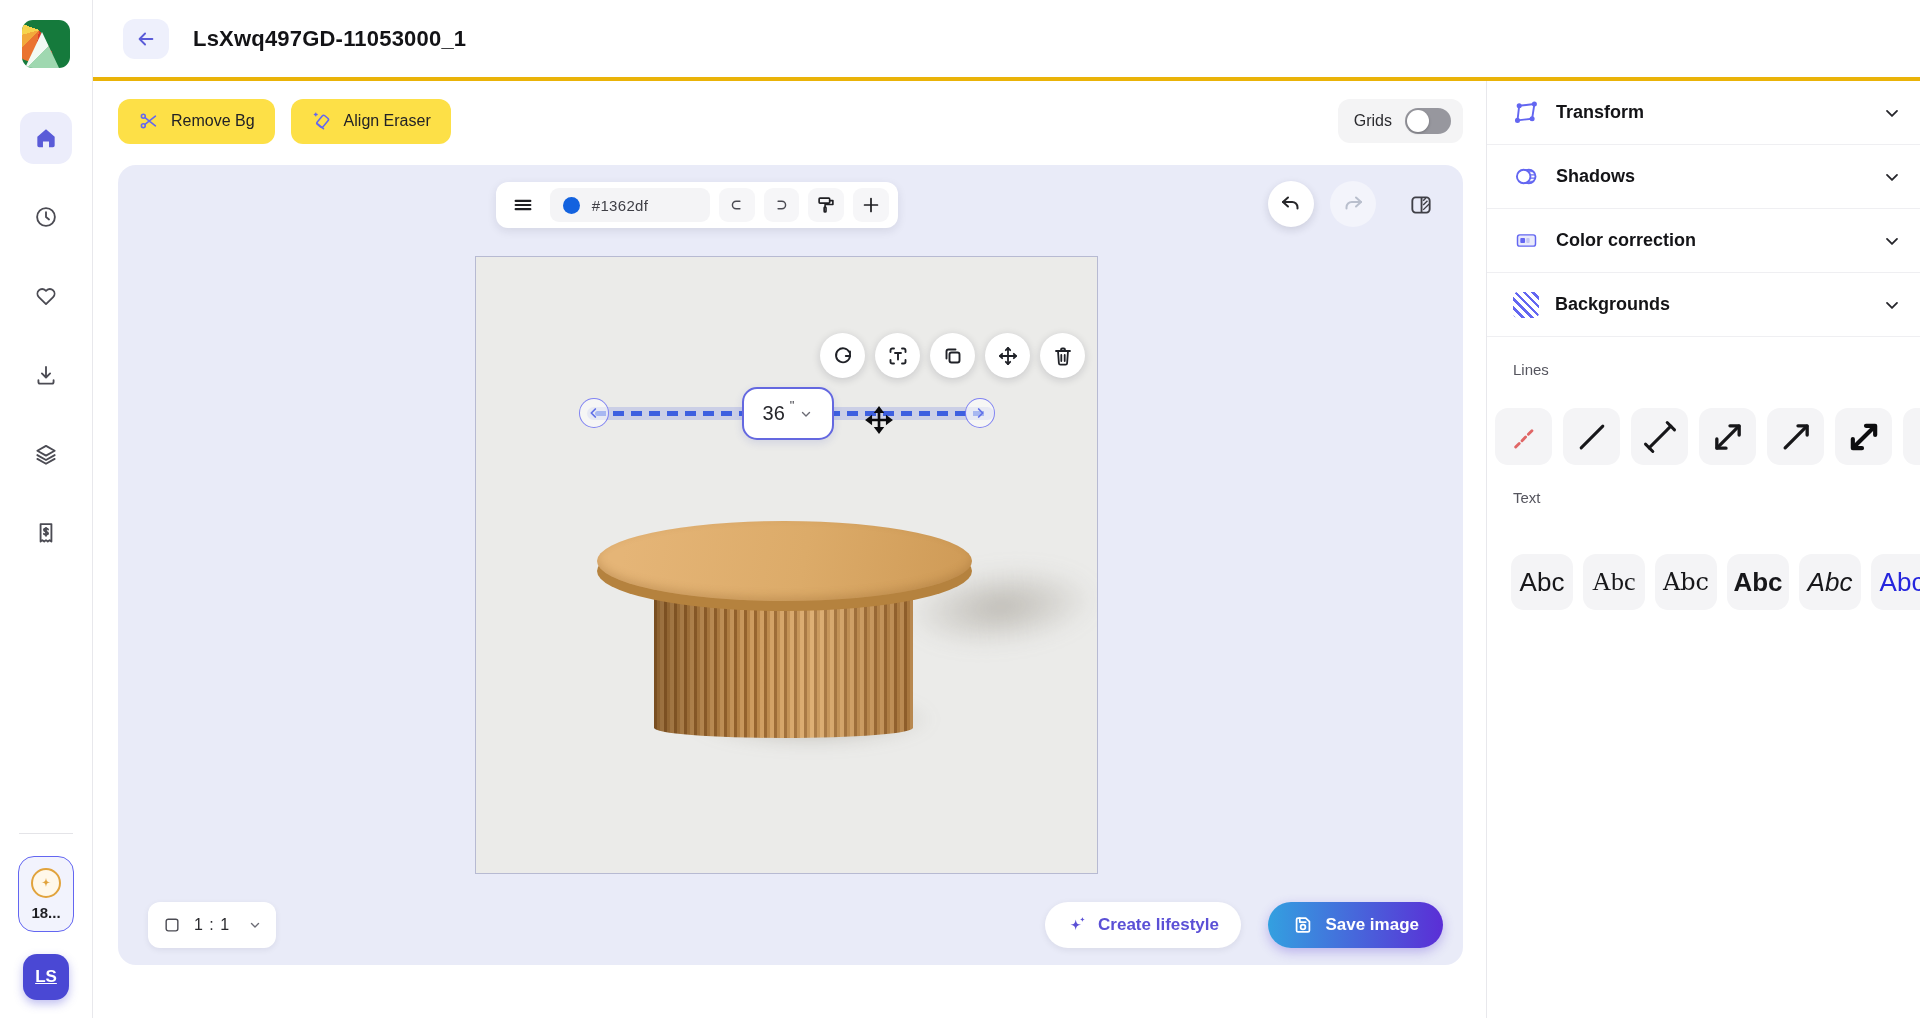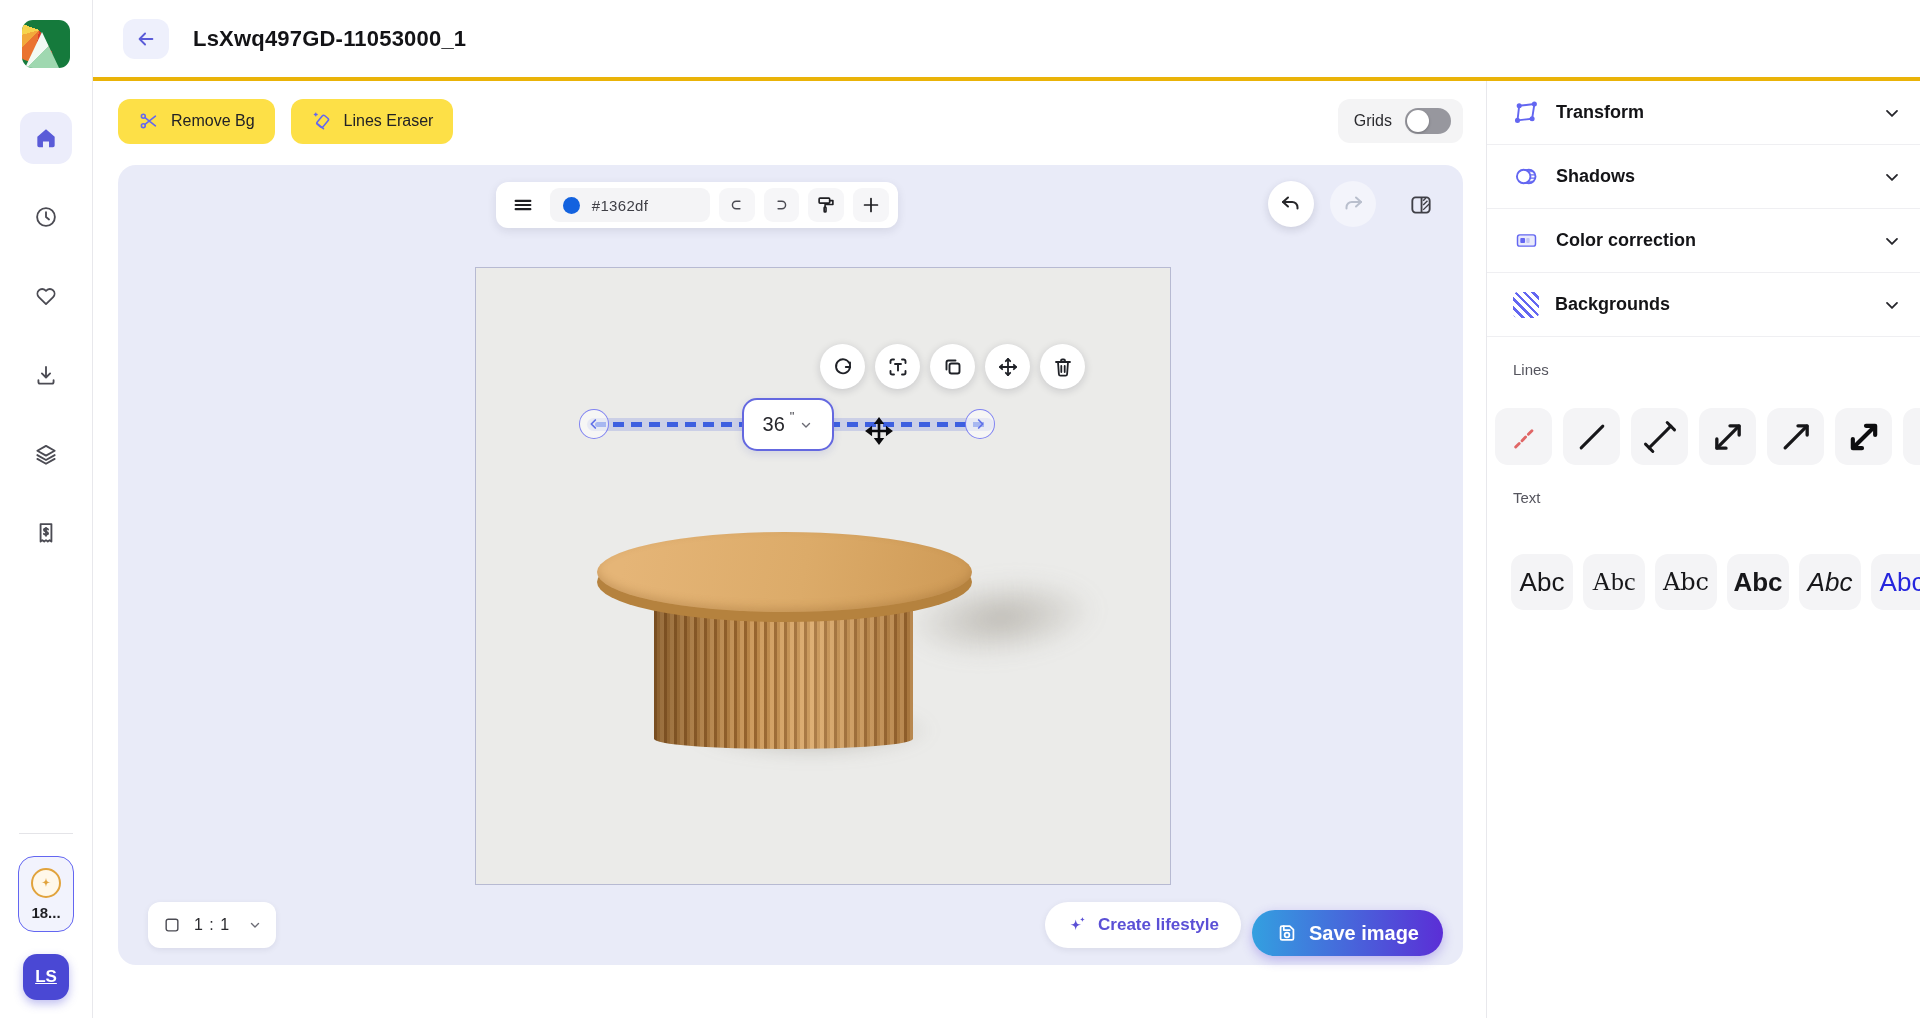--- a/index.html
+++ b/index.html
@@ -70,21 +70,21 @@
   .swatch-dot { width:17px; height:17px; border-radius:50%; background:#1362df; flex-shrink:0; }
   .hex-text { font-size:15px; color:#3f3f46; letter-spacing:.3px; }
 
   .hist-btn { position:absolute; top:16px; width:46px; height:46px; border-radius:50%; border:none; display:flex;
     align-items:center; justify-content:center; cursor:pointer; }
   .undo { left:1150px; background:#fff; box-shadow:0 3px 9px rgba(30,30,60,.14); }
   .redo { left:1212px; background:rgba(255,255,255,.45); }
   .panel-toggle { position:absolute; left:1284px; top:21px; width:38px; height:38px; border:none; background:transparent;
     display:flex; align-items:center; justify-content:center; cursor:pointer; }
 
-  .canvas { position:absolute; left:357px; top:102px; width:696px; height:618px; background:#ebebe9;
+  .canvas { position:absolute; left:357px; top:91px; width:623px; height:618px; background:#ebebe9;
     border:1px solid #b7bad2; overflow:hidden; }
 
   
   .t-shadow-r { position:absolute; left:390px; top:295px; width:270px; height:110px; border-radius:50%;
     background:radial-gradient(closest-side, rgba(125,118,105,.42), rgba(125,118,105,0) 72%); filter:blur(10px);
     transform:rotate(-6deg); }
   .t-shadow-b { position:absolute; left:170px; top:425px; width:330px; height:75px; border-radius:50%;
     background:radial-gradient(closest-side, rgba(110,104,92,.45), rgba(110,104,92,0) 75%); filter:blur(8px); }
   .t-base { position:absolute; left:178px; top:336px; width:259px; height:145px;
     border-radius:6px 6px 50% 50% / 6px 6px 7% 7%;
@@ -119,23 +119,23 @@
   .move-cursor { position:absolute; left:388px; top:148px; }
 
   
   .aspect-btn { position:absolute; left:30px; bottom:17px; height:46px; width:128px; border:none; background:#fff;
     border-radius:12px; box-shadow:0 2px 6px rgba(20,20,50,.07); display:flex; align-items:center; gap:12px;
     padding:8px 14px; cursor:pointer; }
   .aspect-label { font-size:16px; color:#2a2a2e; letter-spacing:1px; }
   .create-btn { position:absolute; right:222px; bottom:17px; height:46px; padding:0 22px; border:none; background:#fff;
     border-radius:23px; box-shadow:0 2px 7px rgba(20,20,50,.08); display:flex; align-items:center; gap:9px;
     font-size:17px; font-weight:600; color:#5b50d6; cursor:pointer; font-family:"Liberation Sans",sans-serif; }
-  .save-btn { position:absolute; right:20px; bottom:9px; height:46px; padding:0 24px; border:none;
+  .save-btn { position:absolute; right:20px; bottom:17px; height:46px; padding:0 24px; border:none;
     background:linear-gradient(90deg, #33a0e0, #5b2ed6); border-radius:23px; display:flex; align-items:center;
-    gap:11px; font-size:20px; font-weight:600; color:#fff; cursor:pointer; font-family:"Liberation Sans",sans-serif;
+    gap:11px; font-size:17px; font-weight:600; color:#fff; cursor:pointer; font-family:"Liberation Sans",sans-serif;
     box-shadow:0 4px 12px rgba(80,50,210,.30); }
 
   
   .panel { width:442px; border-left:1px solid #e8e8ec; overflow:hidden; flex-shrink:0; background:#fff; }
   .tabs { height:60px; border-bottom:1px solid #ececef; display:flex; }
   .tab { display:flex; align-items:center; justify-content:center; gap:10px; cursor:pointer; position:relative; }
   .tab-editor { width:188px; }
   .tab-editor .tab-label { font-size:17px; font-weight:600; color:#5f5bd7; }
   .tab-editor::after { content:""; position:absolute; left:6px; right:6px; bottom:0; height:3px; background:#5f5bd7;
     border-radius:2px; }
@@ -268,21 +268,21 @@
             <span>Remove Bg</span>
           </button>
           <button class="soft-btn">
             <span class="icon">
               <svg width="22" height="22" viewBox="0 0 24 24" class="p-stroke">
                   <rect x="8.6" y="6.2" width="8.2" height="12.4" rx="2" transform="rotate(40 12.7 12.4)"></rect>
                   <path d="M7.2 15.2l6.4 5.2"></path>
                   <path d="M5.2 3.4v3M3.7 4.9h3" stroke-width="1.4"></path>
                 </svg>
             </span>
-            <span>Lines Eraser</span>
+            <span>Align Eraser</span>
           </button>
           <div class="grids-pill">
             <span class="grids-label">Grids</span>
             <div class="toggle">
                 <div class="knob"></div>
               </div>
           </div>
         </div>
 
         <div class="canvas-wrap">

